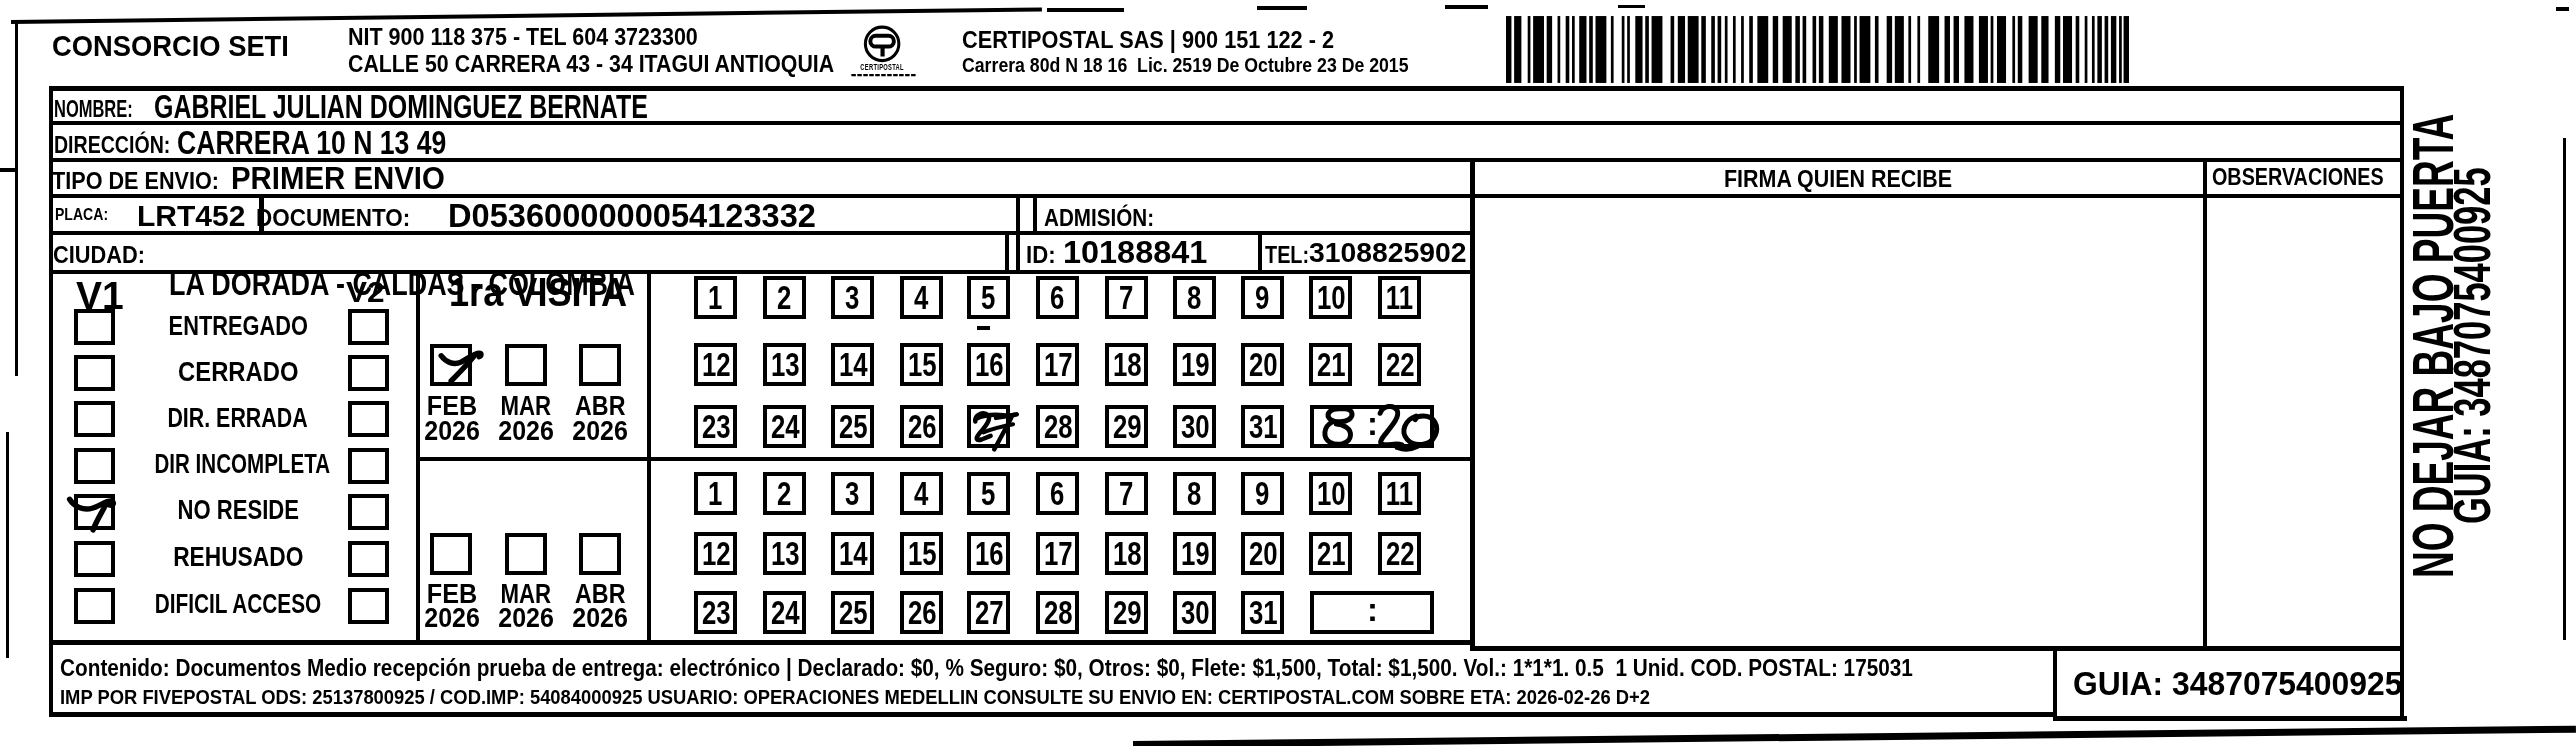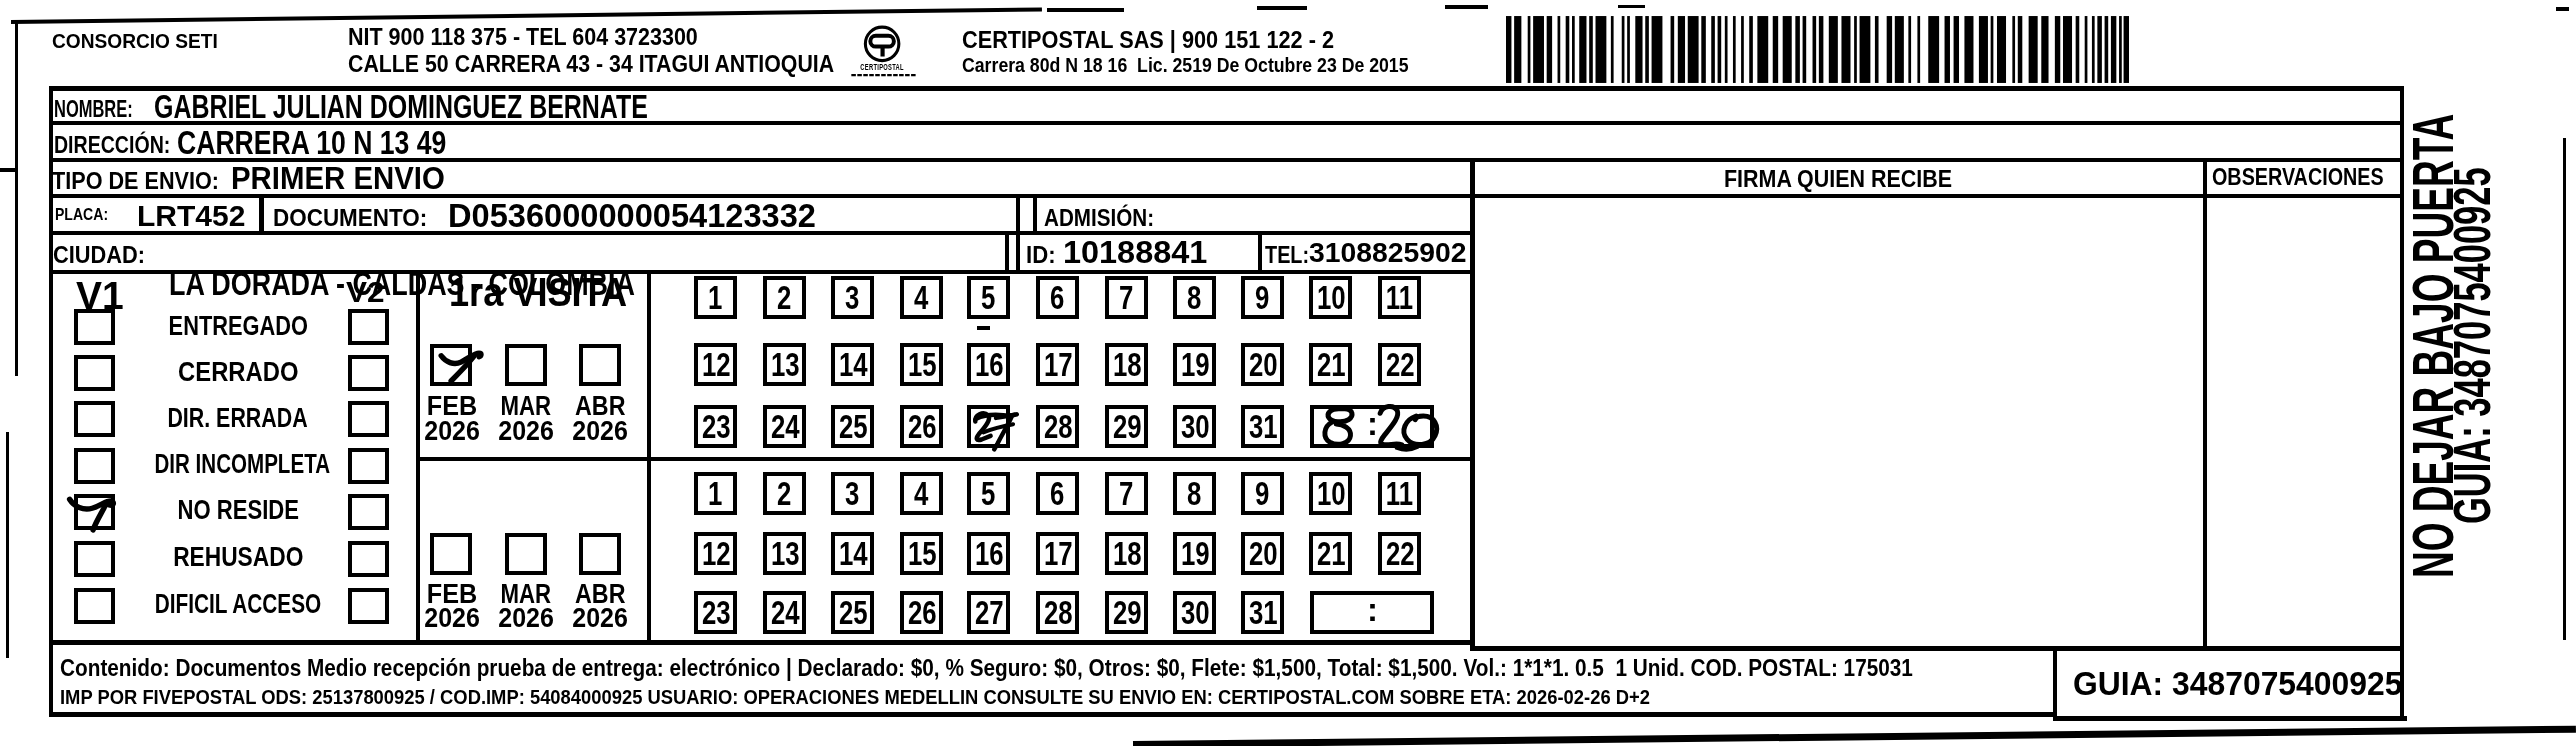--- a/index.html
+++ b/index.html
@@ -28,21 +28,21 @@
 <div class="ln" style="left:14.5px;top:22px;width:3.6px;height:354px"></div>
 
 <div class="ln" style="left:0px;top:168px;width:16.3px;height:3.6px"></div>
 
 <div class="ln" style="left:6.3px;top:432px;width:2.7px;height:226px"></div>
 
 <div class="ln" style="left:2563px;top:138px;width:2.7px;height:502px"></div>
 
 <div class="ln" style="left:1133px;top:741px;width:1443px;height:7.2px;transform:rotate(-0.61deg);transform-origin:0 50%"></div>
 
-<div class="t" style="left:52px;top:30px;font-size:21px;"><span class="s so" id="t1" style="transform:scaleX(0.9111)">CONSORCIO SETI</span></div>
+<div class="t" style="left:52px;top:30px;font-size:30px;"><span class="s so" id="t1" style="transform:scaleX(0.9111)">CONSORCIO SETI</span></div>
 
 <div class="t" style="left:348px;top:25px;font-size:23.5px;"><span class="s so" id="t2" style="transform:scaleX(0.9149)">NIT 900 118 375 - TEL 604 3723300</span></div>
 
 <div class="t" style="left:348px;top:52px;font-size:23.5px;"><span class="s so" id="t3" style="transform:scaleX(0.9073)">CALLE 50 CARRERA 43 - 34 ITAGUI ANTIOQUIA</span></div>
 
 <svg style="left:845px;top:22px" width="86" height="60" viewBox="0 0 95 66">
 <circle cx="41" cy="24" r="18.5" fill="none" stroke="#000" stroke-width="3.4"></circle>
 <rect x="28" y="15" width="26" height="12" rx="6" fill="none" stroke="#000" stroke-width="4.4"></rect>
 <line x1="41.5" y1="27" x2="41.5" y2="38" stroke="#000" stroke-width="4.6"></line>
 <text x="41" y="53" font-family="Liberation Sans,sans-serif" font-size="10" font-weight="bold" text-anchor="middle" transform="scale(0.64 1)" transform-origin="41 53" letter-spacing="0.5">CERTIPOSTAL</text>
@@ -177,21 +177,21 @@
 <div class="t" style="left:177px;top:126px;font-size:33px;"><span class="s so" id="t9" style="transform:scaleX(0.8055)">CARRERA 10 N 13 49</span></div>
 
 <div class="t" style="left:52px;top:169px;font-size:23.5px;"><span class="s so" id="t10" style="transform:scaleX(0.9204)">TIPO DE ENVIO:</span></div>
 
 <div class="t" style="left:231px;top:163px;font-size:31px;"><span class="s so" id="t11" style="transform:scaleX(0.9474)">PRIMER ENVIO</span></div>
 
 <div class="t" style="left:55px;top:206px;font-size:17px;"><span class="s so" id="t12" style="transform:scaleX(0.8265)">PLACA:</span></div>
 
 <div class="t" style="left:137px;top:200px;font-size:30px;"><span class="s so" id="t13" style="transform:scaleX(1.0000)">LRT452</span></div>
 
-<div class="t" style="left:273px;top:206px;font-size:23.5px;"><span class="s so" id="t14" style="transform:scaleX(0.9553)">DOCUMENTO:</span></div>
+<div class="t" style="left:256px;top:206px;font-size:23.5px;"><span class="s so" id="t14" style="transform:scaleX(0.9553)">DOCUMENTO:</span></div>
 
 <div class="t" style="left:448px;top:199px;font-size:33px;"><span class="s so" id="t15" style="transform:scaleX(0.9877)">D0536000000054123332</span></div>
 
 <div class="t" style="left:1044px;top:206px;font-size:23.5px;"><span class="s so" id="t16" style="transform:scaleX(0.8777)">ADMISIÓN:</span></div>
 
 
 <div class="t" style="left:53px;top:243px;font-size:23.5px;"><span class="s so" id="t18" style="transform:scaleX(0.9273)">CIUDAD:</span></div>
 
 <div class="t" style="left:169px;top:237px;font-size:34px;margin-top:29px;"><span class="s so" id="t19" style="transform:scaleX(0.7916)">LA DORADA - CALDAS - COLOMBIA</span></div>
 

